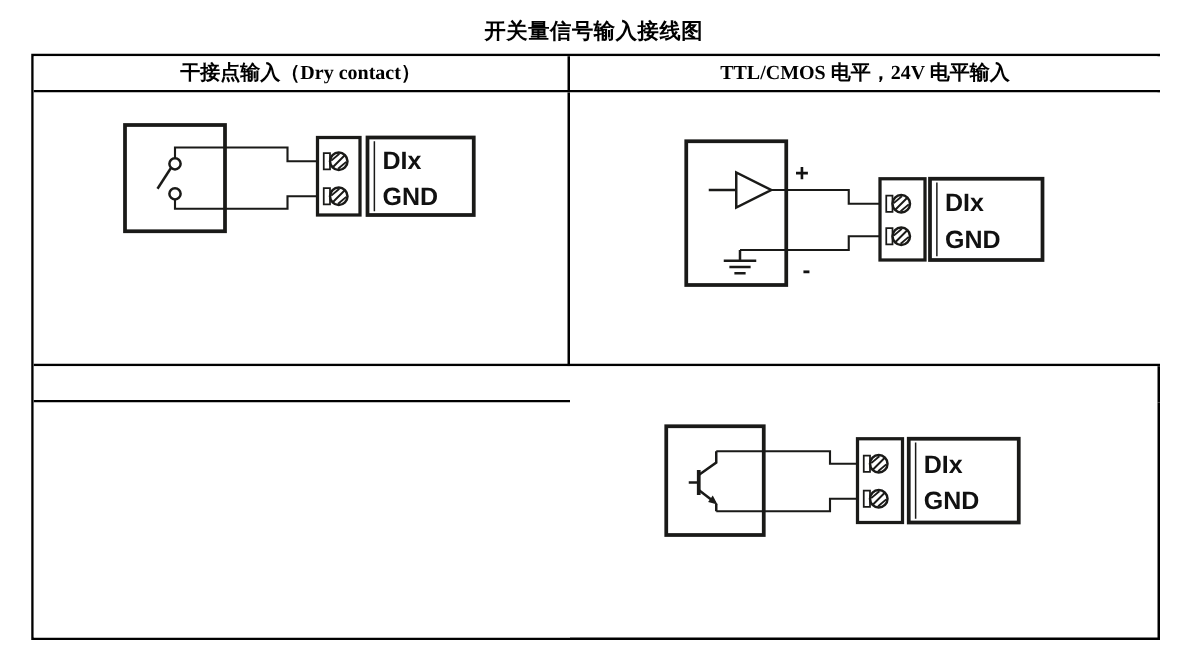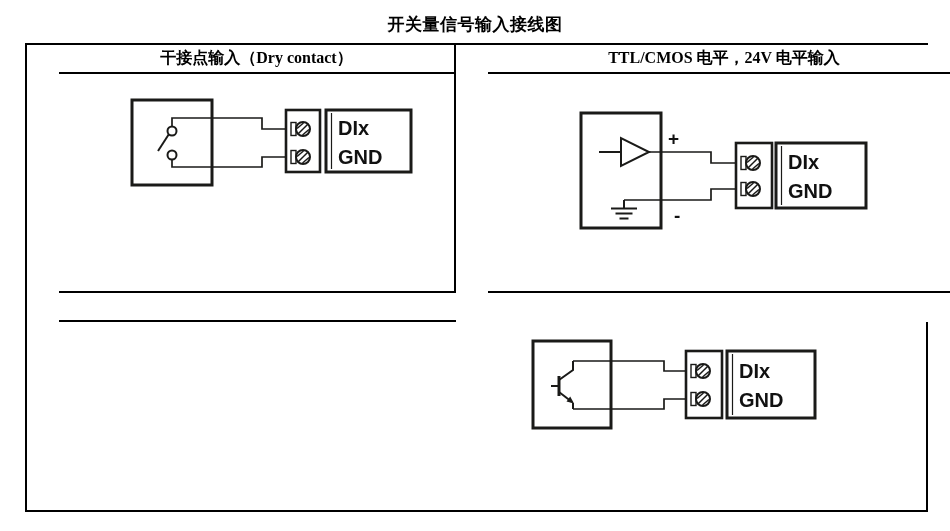--- a/index.html
+++ b/index.html
@@ -7,21 +7,21 @@
               font-family:"Liberation Serif", serif; color:#000; }
   .page { position:relative; width:950px; height:531px; background:#fff;border-radius:27px; }
   .title { position:absolute; top:13px; left:0; width:950px; text-align:center;
            font-size:17px; font-weight:bold; letter-spacing:0.5px; }
   .wtable { position:absolute; left:25px; top:43px; width:903px; height:469px;
             border:2px solid #000; display:grid;
             grid-template-columns:429px auto;
             grid-template-rows:29px 219px 29px auto; }
   .cell { position:relative; background:#fff; }
   .cell.cl { border-right:2px solid #000; }
-  .cell.rb { border-bottom:2px solid #000;margin-left:32px; }
+  .cell.rb { border-bottom:2px solid #000; }
   .hdr { display:flex; align-items:center; justify-content:center;
          font-size:16px; font-weight:bold; white-space:nowrap; }
   svg { display:block; }
 
   
   .w   { stroke:#1a1a18; stroke-width:1.7; fill:none; }
   .b2  { stroke:#1a1a18; stroke-width:2;   fill:none; }
   .bb  { stroke:#1a1a18; stroke-width:3;   fill:none; }
   .box { stroke:#1a1a18; stroke-width:3;   fill:#fff; }
   .tb  { stroke:#1a1a18; stroke-width:2.6; fill:#fff; }

